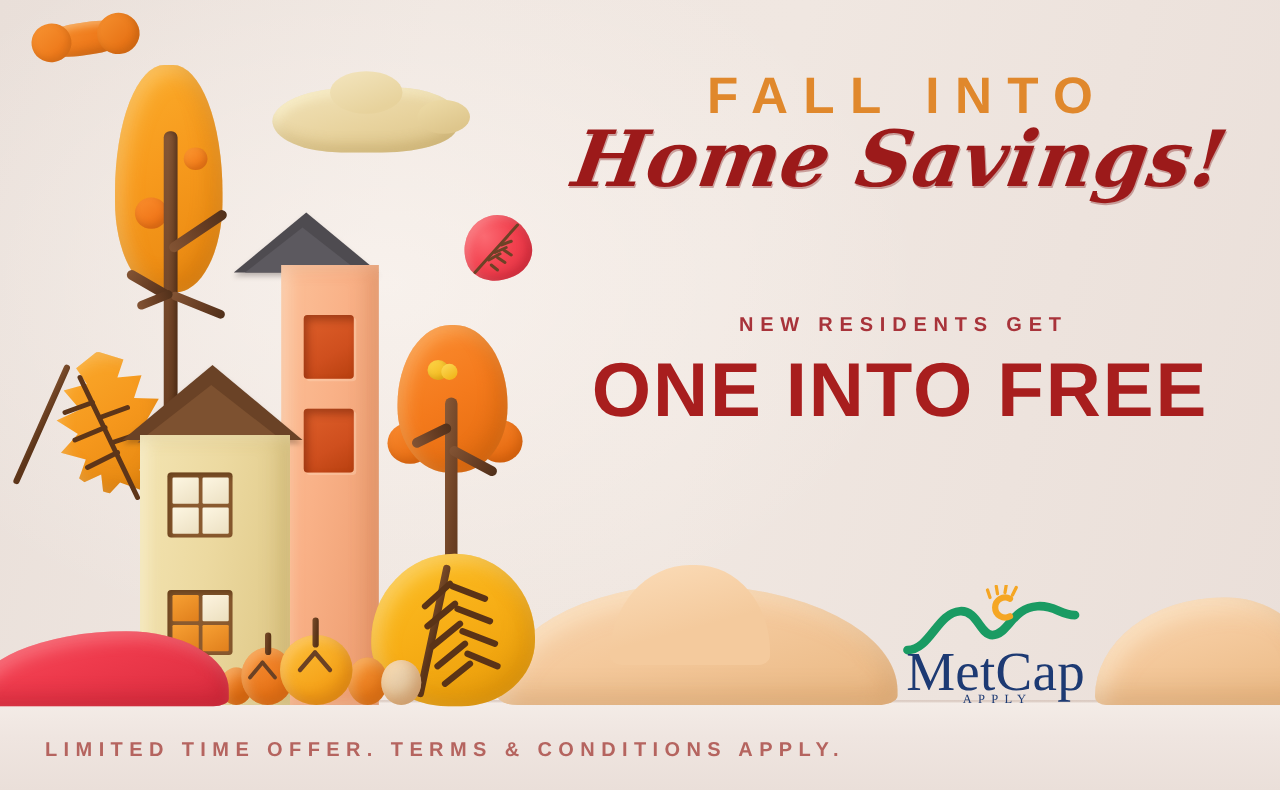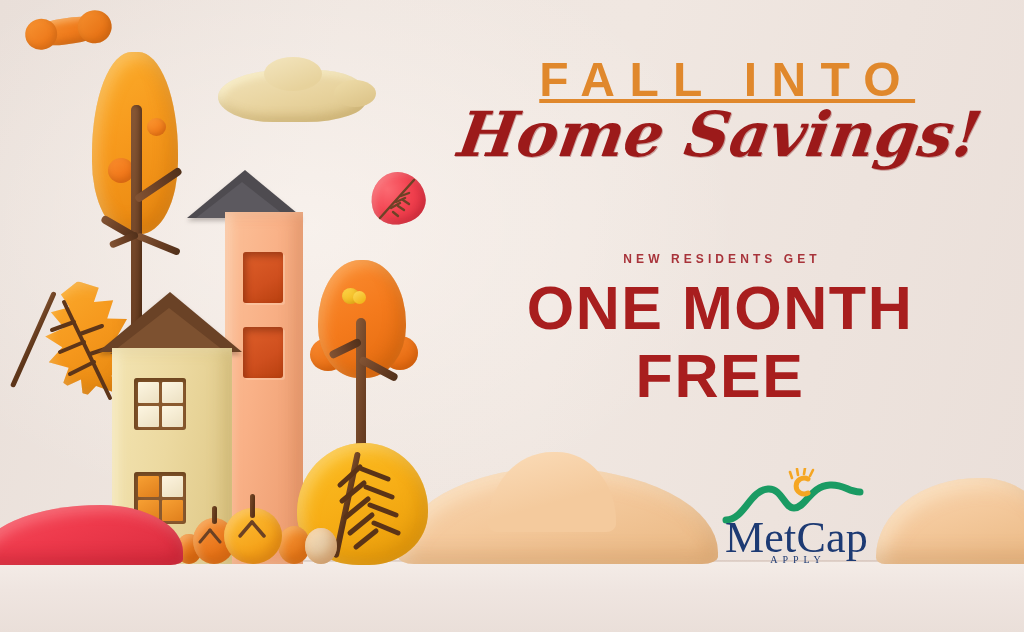--- a/index.html
+++ b/index.html
@@ -377,47 +377,46 @@
 
   
   .copy {
     position: absolute;
     left: 440px; top: 56px;
     width: 560px;
     text-align: center;
   }
   .fall-into {
     font-family: "Liberation Sans", sans-serif;
-    font-size: 48px;
+    font-size: 41px;
     font-weight: 700;
     letter-spacing: 0.30em;
     color: #e0882c;
     margin-left: 0.30em;
     line-height: 1;
-    text-decoration: underline;
   }
   .script {
     font-family: "DejaVu Serif", serif;
     font-style: italic;
     font-weight: 700;
     font-size: 62px;
     color: #9c1a1a;
     line-height: 0.92;
     margin-top: 2px;
     transform: skewX(-9deg);
     text-shadow: 1px 1px 0 rgba(130,25,25,0.35);
   }
   .offer-block {
     position: absolute;
     left: 440px; top: 252px;
     width: 560px;
     text-align: center;
   }
   .eyebrow {
-    font-size: 12px;
+    font-size: 16px;
     font-weight: 700;
     letter-spacing: 0.34em;
     color: #a8333a;
     margin-left: 0.34em;
   }
   .headline {
     font-size: 61px;
     font-weight: 700;
     letter-spacing: 0.025em;
     color: #a81e1e;
@@ -594,34 +593,35 @@
 
   <div class="hill-red"></div>
 
   <div class="copy">
     <div class="fall-into">FALL INTO</div>
     <div class="script">Home Savings!</div>
   </div>
 
   <div class="offer-block">
     <div class="eyebrow">NEW RESIDENTS GET</div>
-    <div class="headline">ONE MONTH FREE</div>
+    <div class="headline">ONE INTO FREE</div>
   </div>
 
   <div class="logo">
     <svg width="150" height="60" style="position:absolute;left:0;top:0">
       <path d="M8 52 C 26 52, 32 22, 50 21 C 64 20, 66 40, 76 40 C 88 40, 92 18, 112 17 C 126 16, 130 24, 142 24" stroke="#1a9b63" stroke-width="7" fill="none" stroke-linecap="round"></path>
     </svg>
     <svg width="40" height="32" style="position:absolute;left:64px;top:0">
       <path d="M26 11 A 8 8 0 1 0 26 25" stroke="#f5a623" stroke-width="5" fill="none" stroke-linecap="round"></path>
       <g stroke="#f5a623" stroke-width="2.6" stroke-linecap="round">
         <line x1="10" y1="10" x2="8" y2="4"></line>
         <line x1="16" y1="7" x2="15" y2="1"></line>
         <line x1="22" y1="6" x2="23" y2="0"></line>
         <line x1="28" y1="8" x2="31" y2="2"></line>
       </g>
     </svg>
     <div class="logo-word">MetCap</div>
     <div class="logo-sub">APPLY</div>
   </div>
 
+  <div class="footer">LIMITED TIME OFFER. TERMS &amp; CONDITIONS APPLY.</div>
 
 </div>
 
 </body></html>

